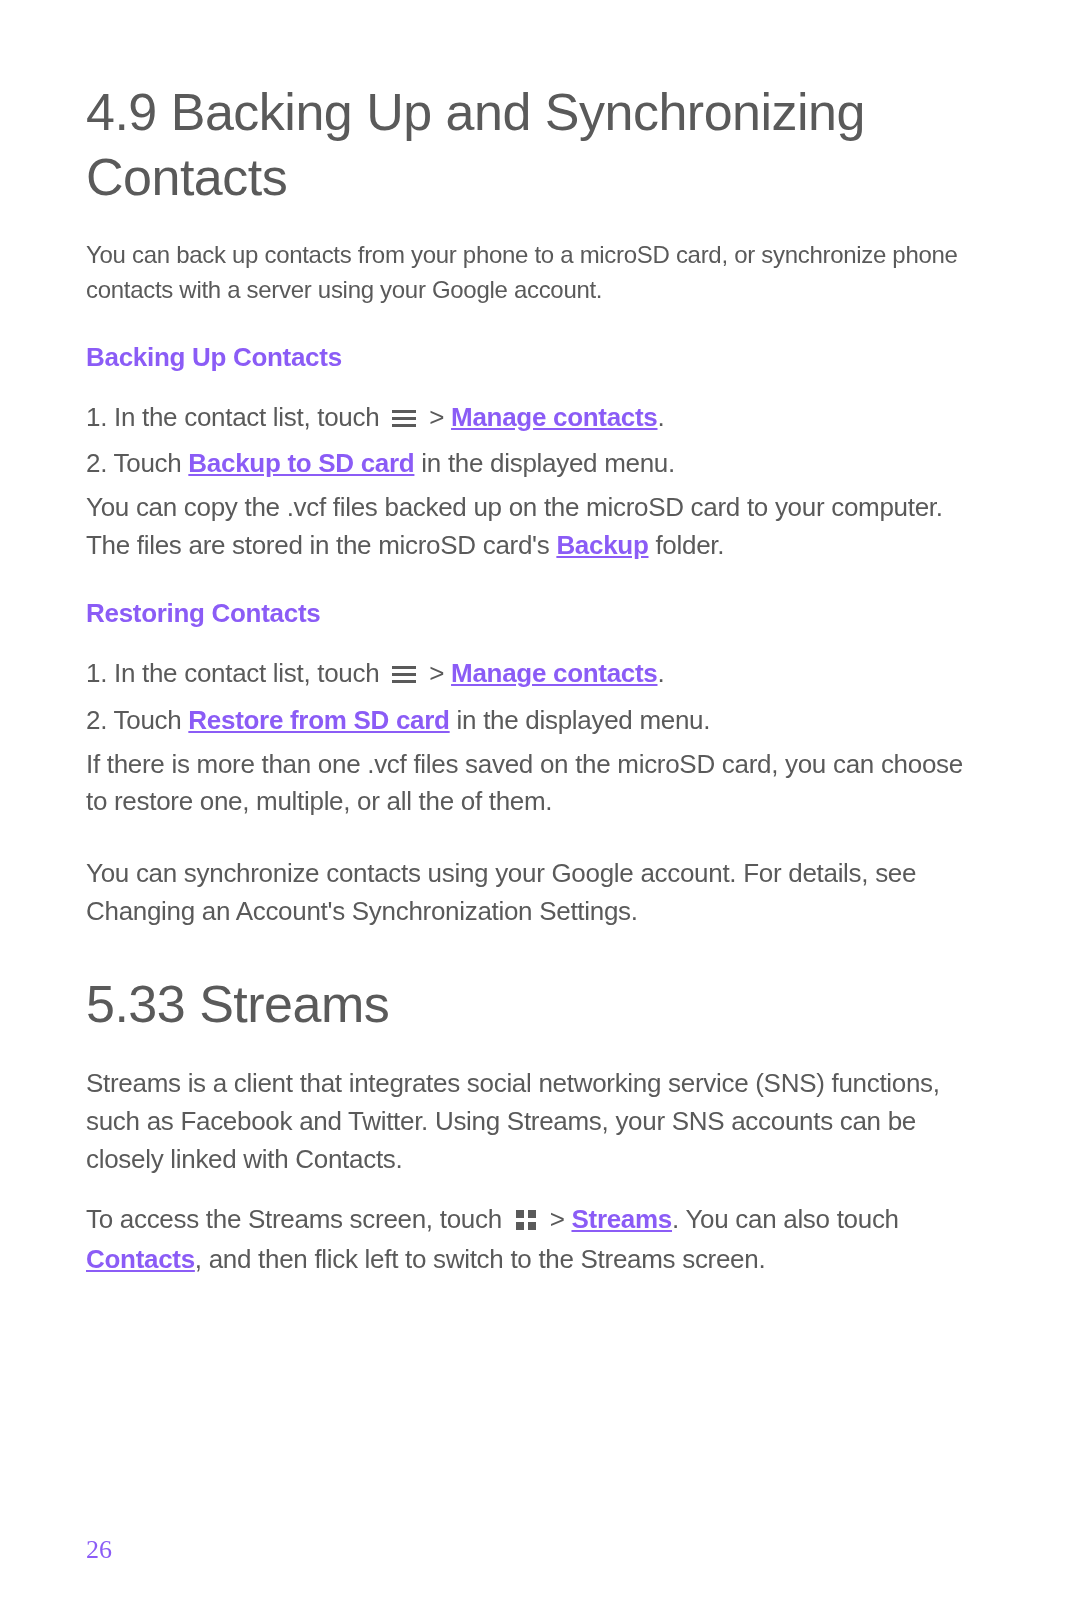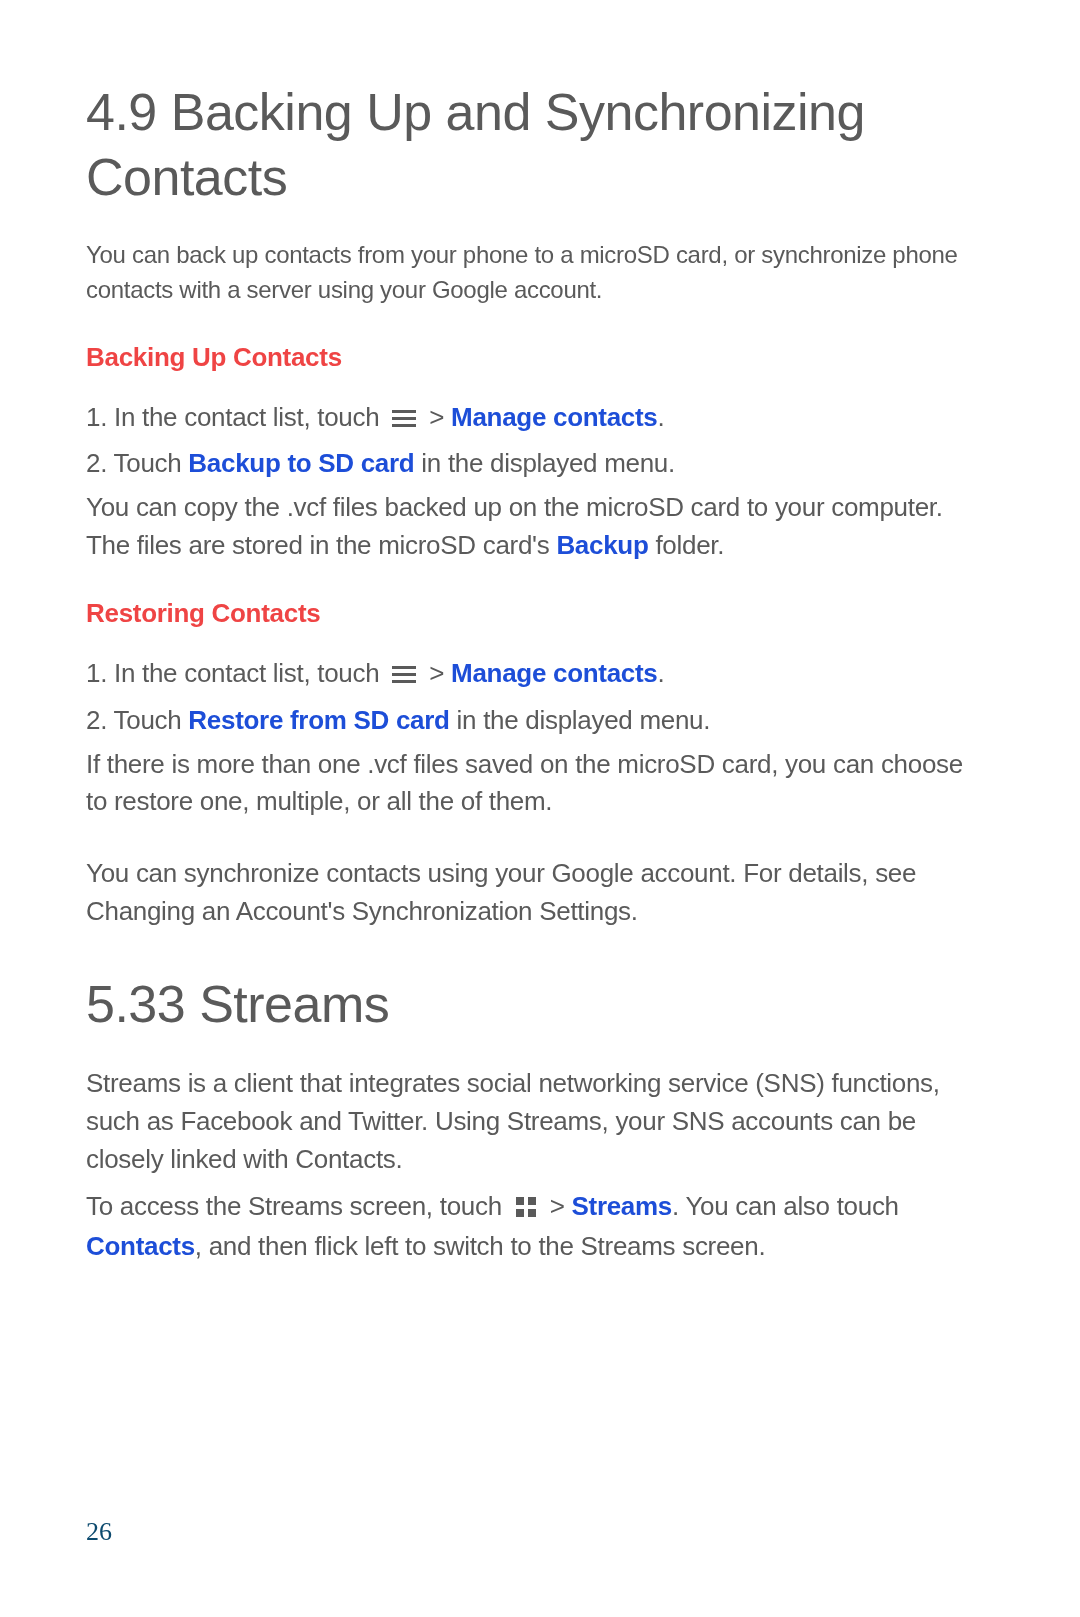--- a/index.html
+++ b/index.html
@@ -36,44 +36,44 @@
   h2 {
     font-size: 32px;
     font-weight: 400;
     color: #5a5a5a;
     margin: 0 0 26px 0;
     letter-spacing: -0.3px;
   }
   h3 {
     font-size: 26px;
     font-weight: 700;
-    color: #ef4444;
+    color: #8b5cf6;
     margin: 0 0 26px 0;
   }
   .para {
     font-size: 26px;
     line-height: 1.45;
     margin: 0 0 10px 0;
     color: #5a5a5a;
   }
   .tight { margin-bottom: 6px; }
   .block-gap { margin-bottom: 34px; }
-  .med-gap { margin-bottom: 9px; }
-  b { font-weight: 700; color: #1d4ed8; }
+  .med-gap { margin-bottom: 22px; }
+  b { font-weight: 700; color: #8b5cf6; text-decoration: underline; }
   .icon {
     display: inline-block;
     vertical-align: -3px;
     margin: 0 6px;
   }
   .page-num {
     position: absolute;
     left: 86px;
-    bottom: 70px;
+    bottom: 52px;
     font-size: 26px;
-    color: #0c4a6e;
+    color: #8b5cf6;
   }
   .page-wrap { position: relative; width: 1080px; height: 1617px; }
 </style>
 </head>
 <body>
 
 <div class="page-wrap">
 <div class="page">
 
   <h1>4.9  Backing Up and Synchronizing Contacts</h1>

